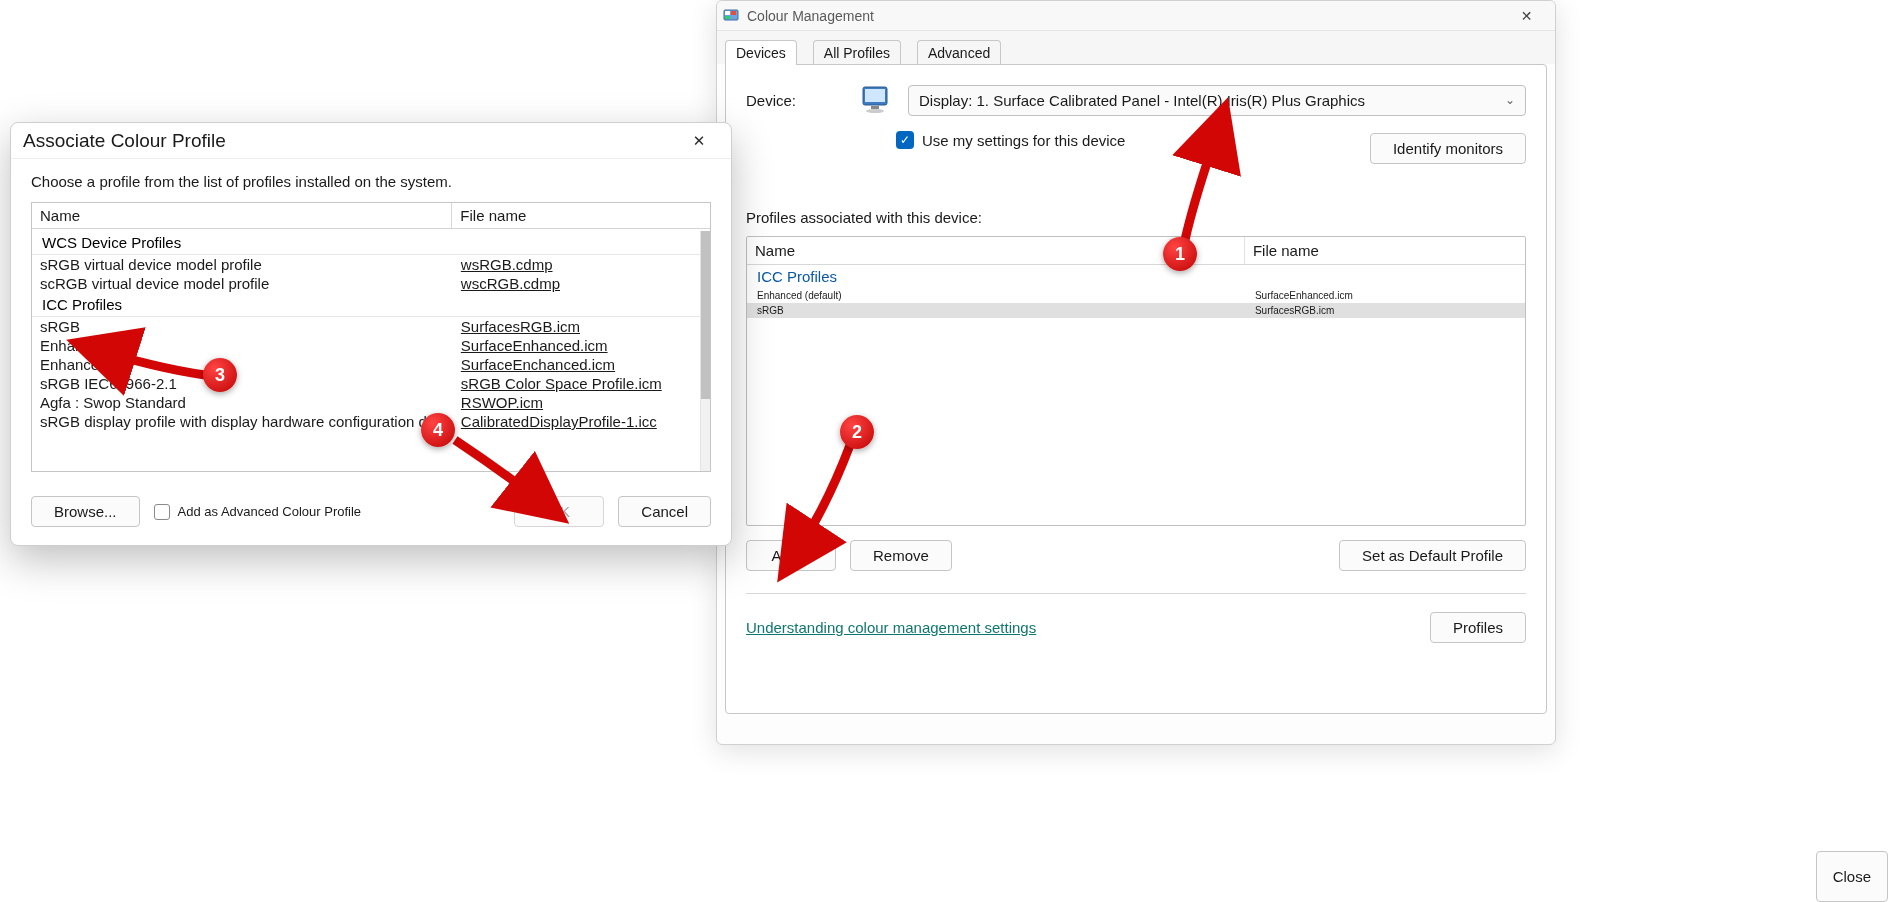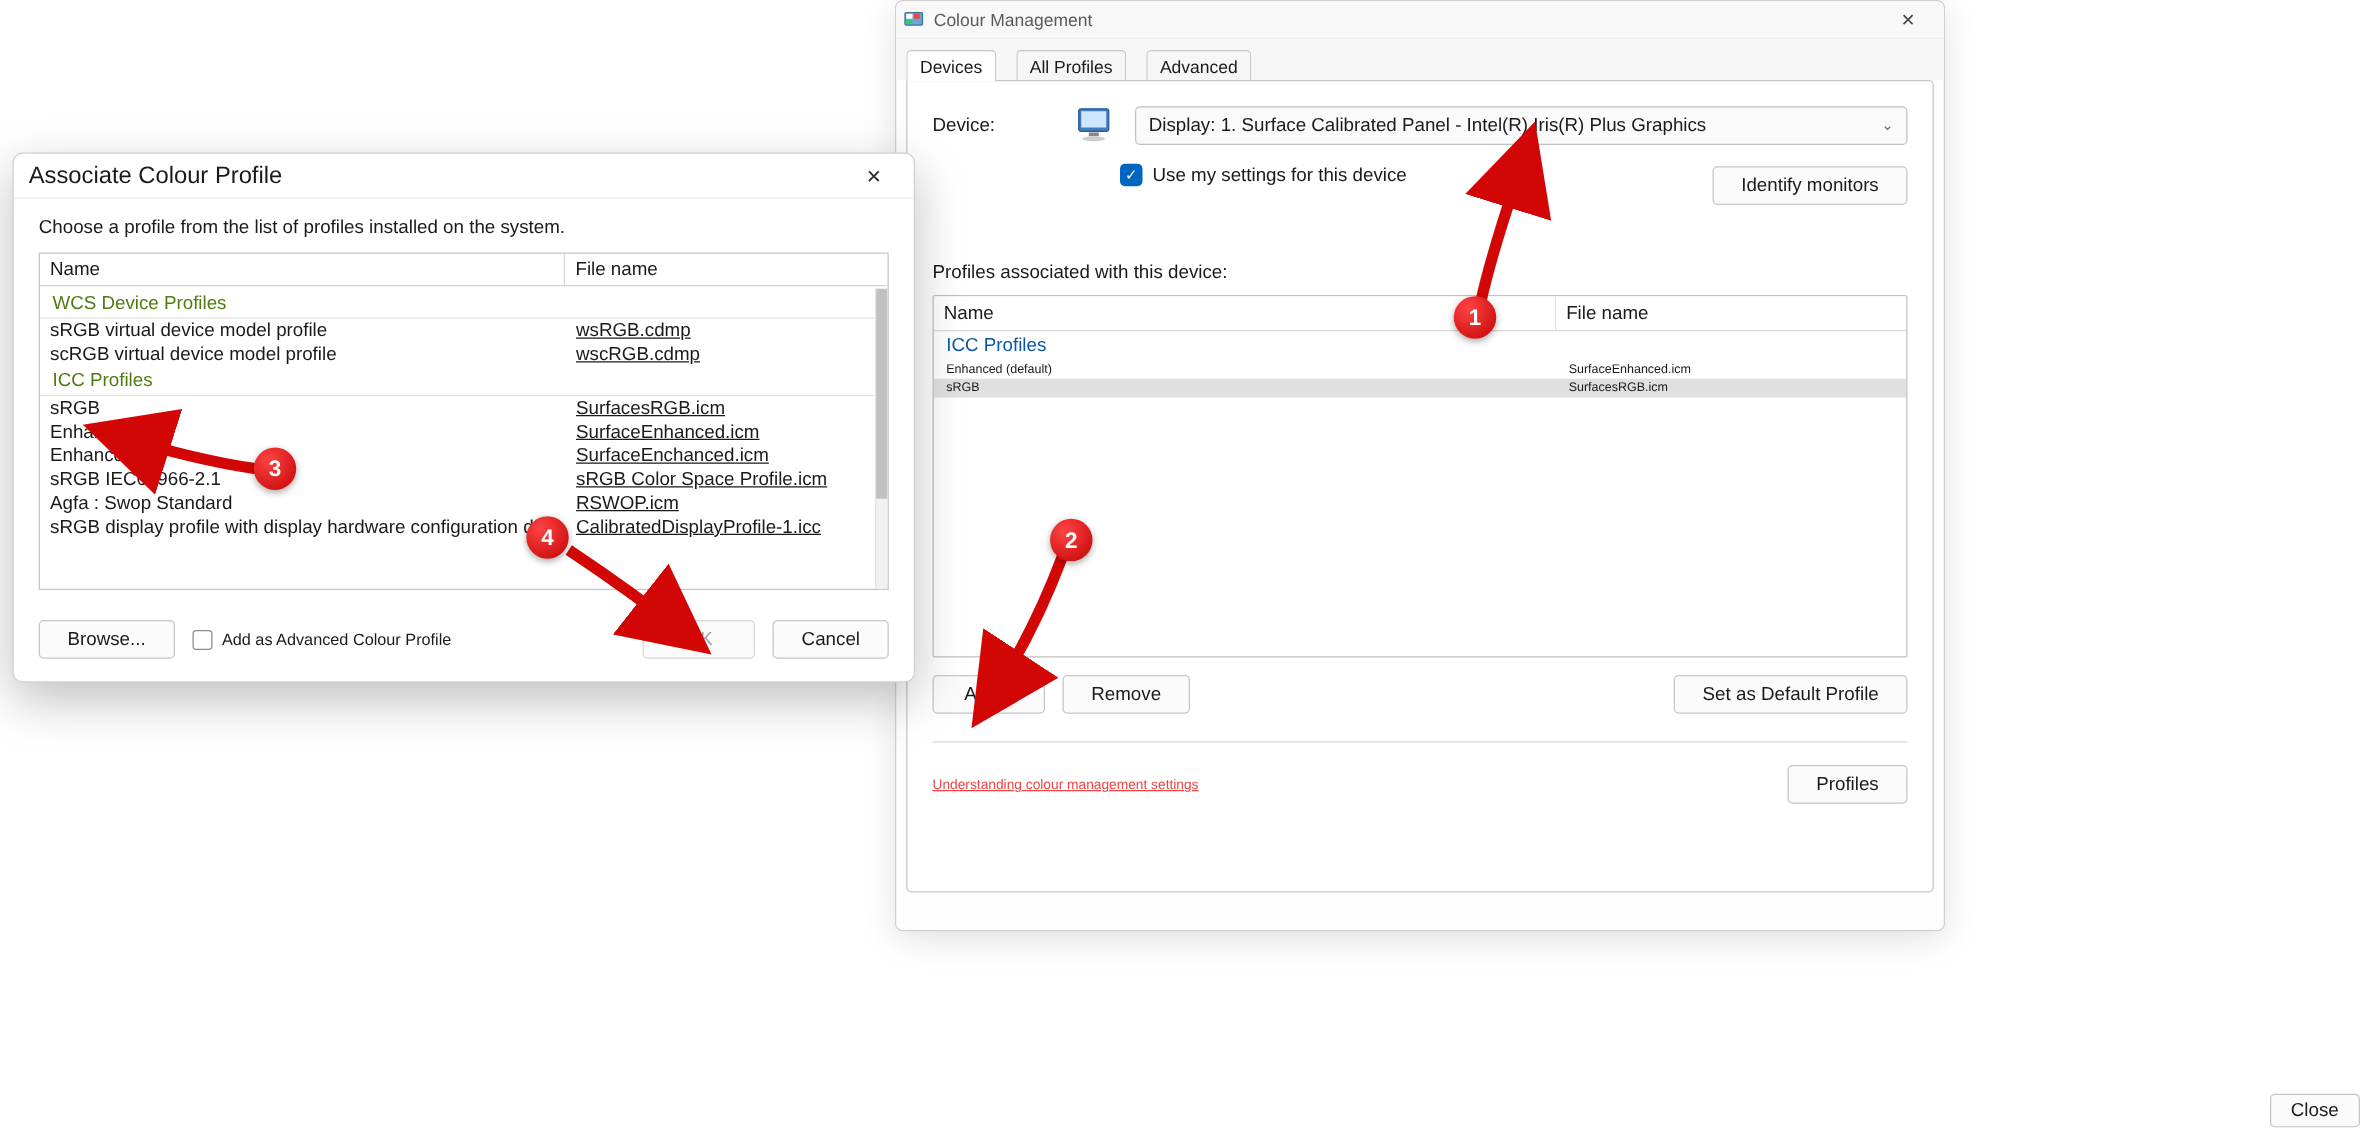--- a/index.html
+++ b/index.html
@@ -119,21 +119,21 @@
   .btn {
     border:1px solid #c5c5c5;
     background:#fbfbfb;
     border-radius:4px;
     padding:6px 22px;
     font-size:15px;
     cursor:pointer;
     min-width:90px;
     text-align:center;
   }
-  .btn.small { padding:4px 16px; min-width:70px; }
+  .btn.small { padding:16px 16px; min-width:70px; }
 
   .profiles-heading { margin-top:60px; margin-bottom:10px; font-size:15px; }
   .profiles-table {
     border:1px solid #c0c0c0;
     border-radius:2px;
     height:290px;
     overflow:hidden;
     position:relative;
     background:#fff;
   }
@@ -160,21 +160,21 @@
   .pt-row .c1 { width:64%; padding:2px 10px; }
   .pt-row .c2 { flex:1; padding:2px 10px; }
   .pt-row.selected { background:#e0e0e0; }
 
   .profiles-actions {
     display:flex; gap:14px; margin-top:14px;
     align-items:center;
   }
   .spacer { flex:1; }
   .hr { border:none; border-top:1px solid #d8d8d8; margin:22px 0 18px 0; }
-  .link { color:#ef4444; text-decoration:underline; cursor:pointer; font-size:11px; }
+  .link { color:#0f766e; text-decoration:underline; cursor:pointer; font-size:15px; }
   .bottom-rows { display:flex; align-items:center; justify-content:space-between; }
 
   
   .ap-window {
     position:absolute;
     left:10px; top:122px;
     width:722px;
     height:424px;
     background:#ffffff;
     border:1px solid #cfcfcf;
@@ -213,21 +213,21 @@
   .ap-h { padding:4px 8px; border-right:1px solid #d8d8d8; }
   .ap-h.name { width:62%; }
   .ap-h.file { flex:1; border-right:none; }
   .ap-scroll {
     position:absolute;
     left:0; right:10px; top:28px; bottom:0;
     overflow:hidden;
     padding-bottom:4px;
   }
   .ap-group {
-    color:#4d7c0f; padding:3px 10px;
+    color:#000000; padding:3px 10px;
     border-bottom:1px solid #e6e6e6;
   }
   .ap-row { display:flex; white-space:nowrap; }
   .ap-row .a1 { width:63%; padding:1px 8px; overflow:hidden; text-overflow:ellipsis; }
   .ap-row .a2 { flex:1; padding:1px 8px; overflow:hidden; text-overflow:ellipsis;text-decoration:underline; }
 
   .ap-scrollbar-track {
     position:absolute; right:0; top:28px; bottom:0;
     width:10px; background:#f1f1f1; border-left:1px solid #e4e4e4;
   }

